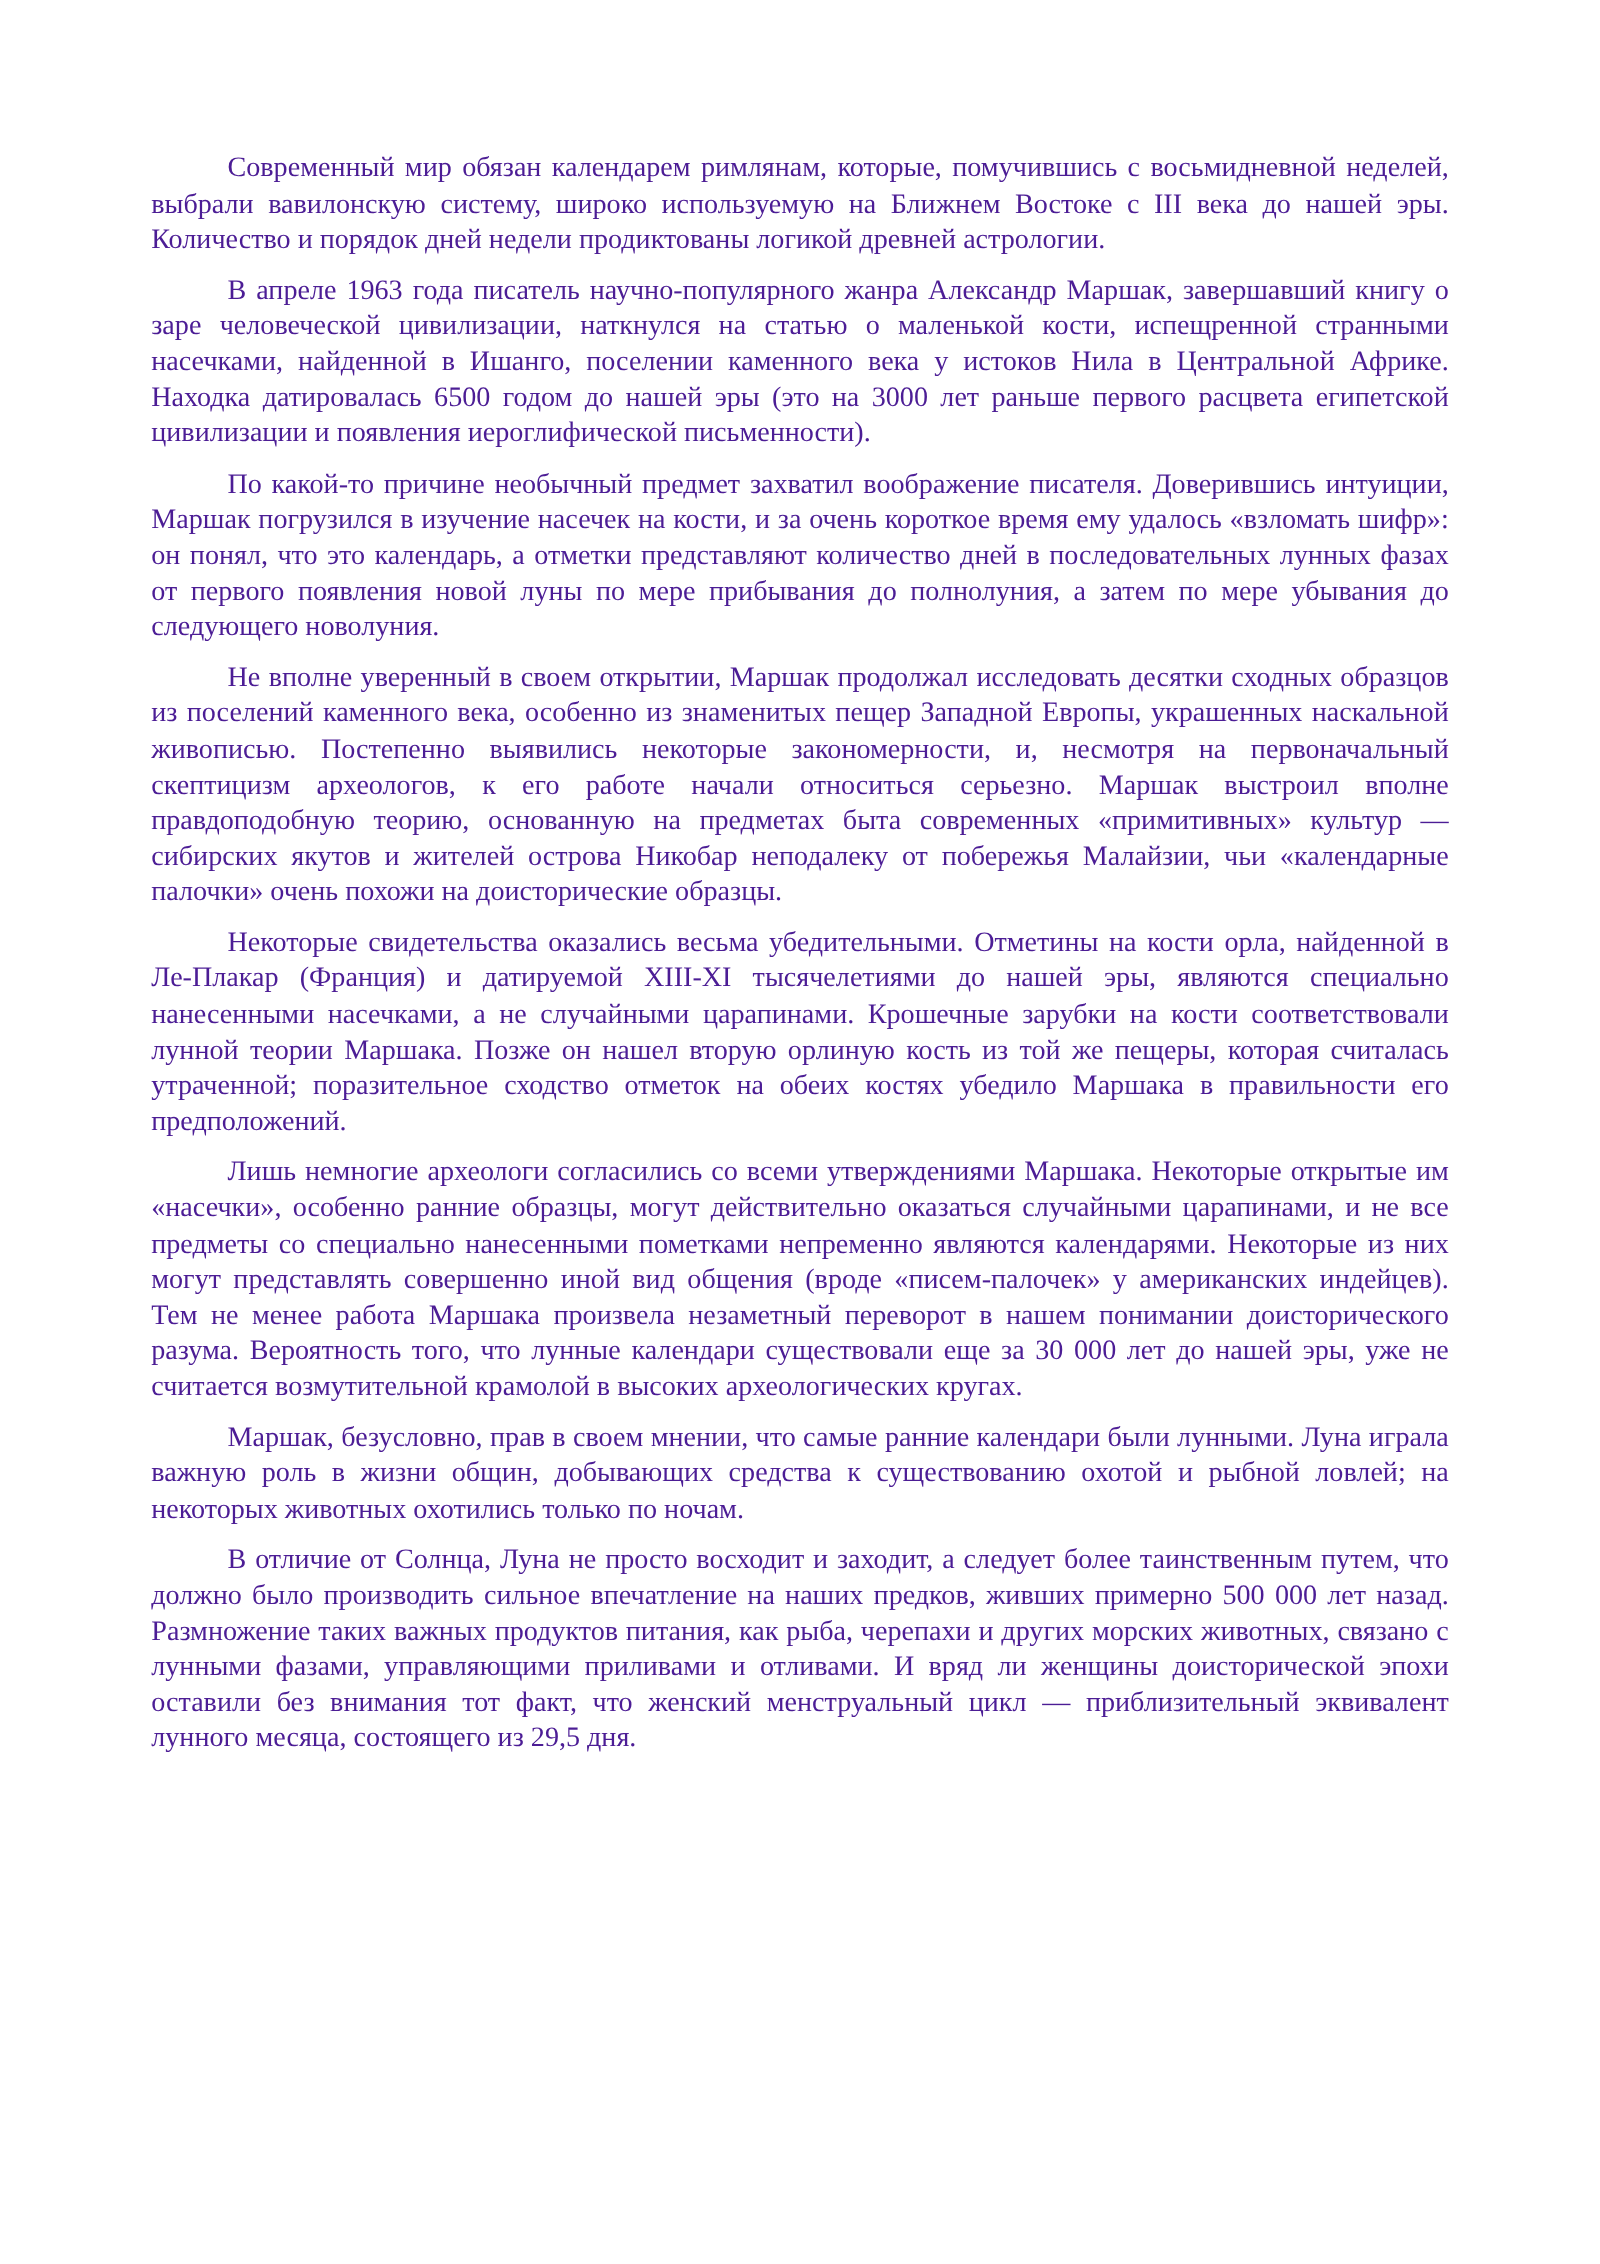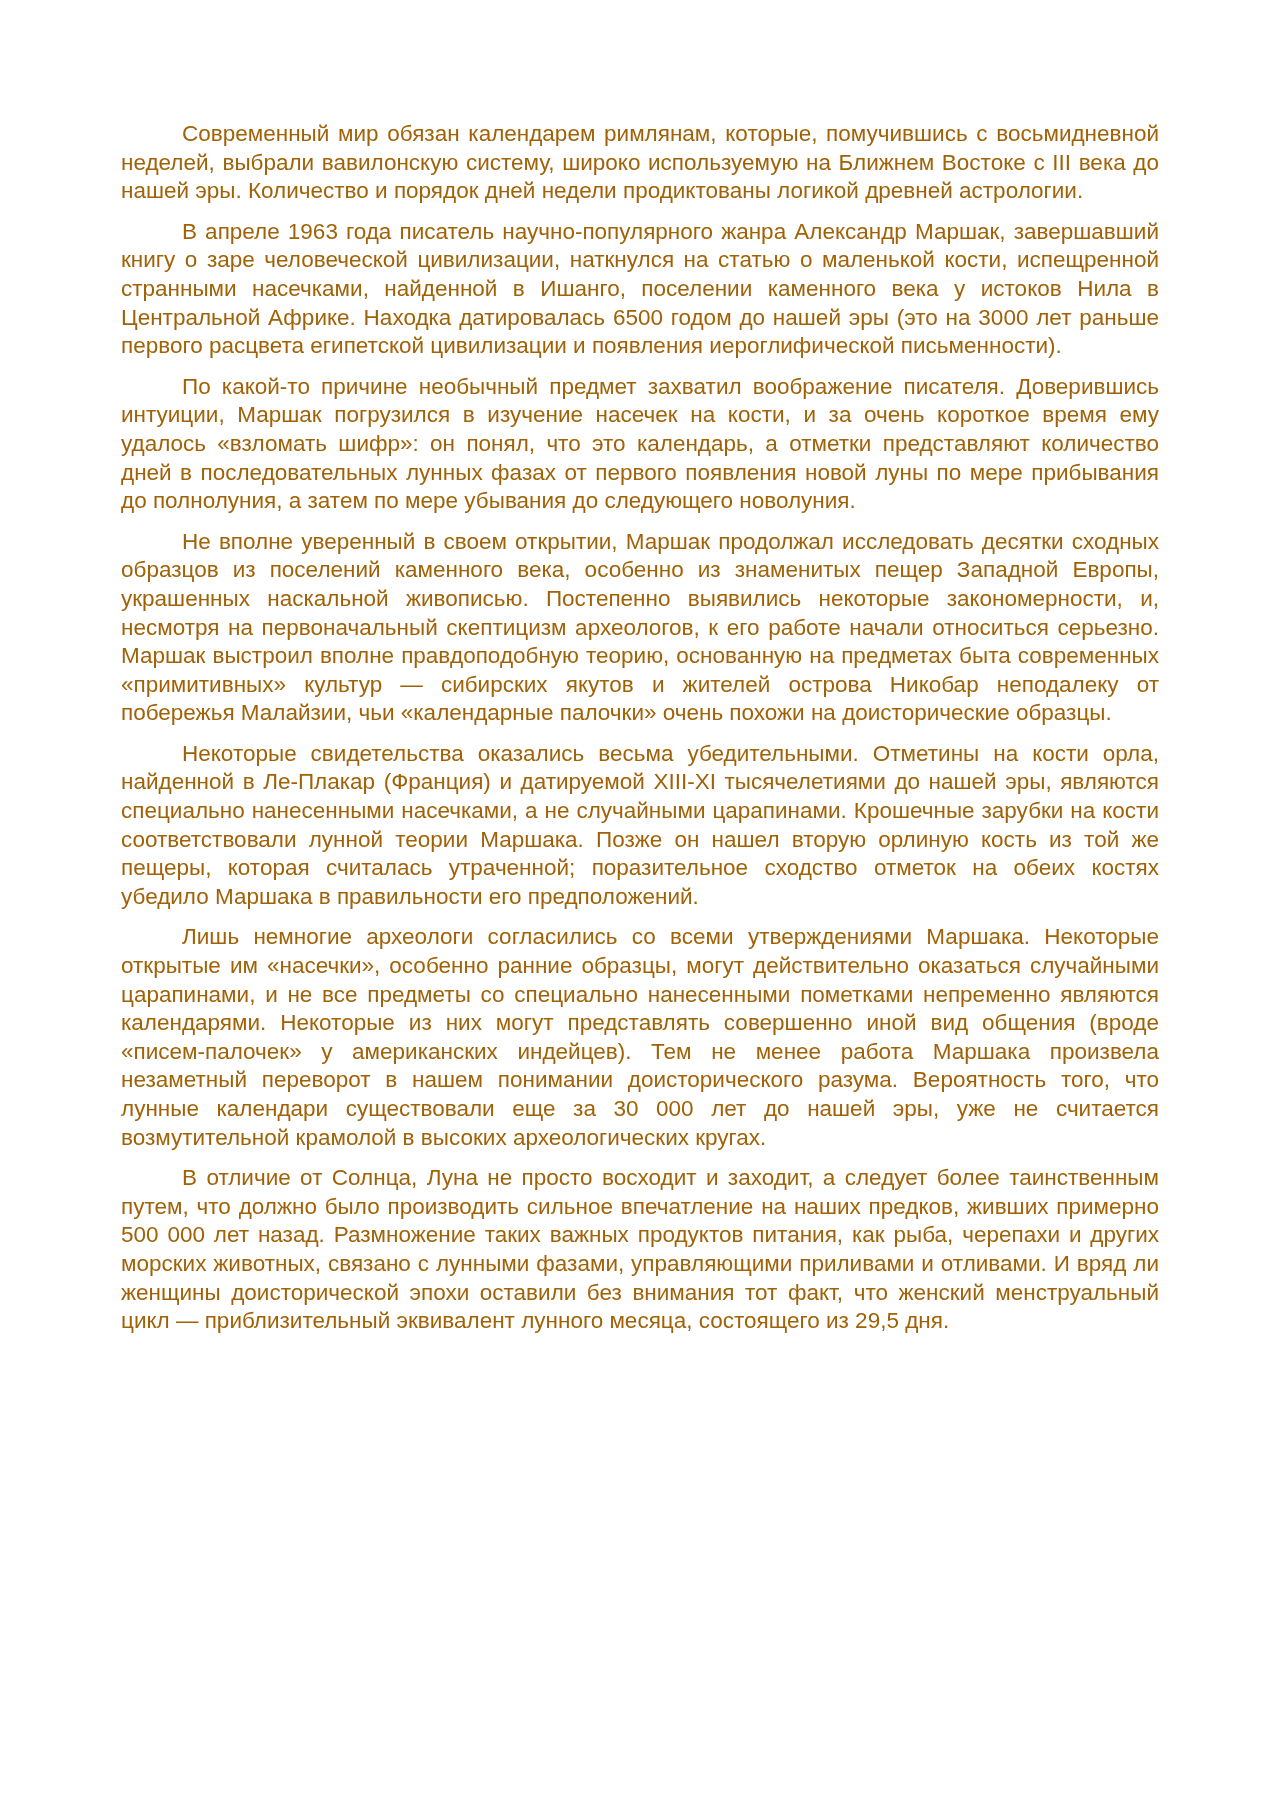--- a/index.html
+++ b/index.html
@@ -32,34 +32,35 @@
     .subtitle {
       font-family: "Liberation Serif", serif;
       font-weight: normal;
       font-size: 27px;
       line-height: 32px;
       text-align: center;
       margin: 14px 0 14px 0;
       color: #222222;
     }
     .para {
-      font-family: Liberation Sans, sans-serif;
+      font-family: Liberation Serif, serif;
       font-size: 22.5px;
       line-height: 28.6px;
       text-align: justify;
       text-indent: 61px;
       margin: 0 0 12px 0;
-      color: #a16207;
+      color: #4c1d95;
       hyphens: none;
     }
   </style>
 </head>
 <body>
 
 <div class="page">
   <p class="para">Современный мир обязан календарем римлянам, которые, помучившись с восьмидневной неделей, выбрали вавилонскую систему, широко используемую на Ближнем Востоке с III века до нашей эры. Количество и порядок дней недели продиктованы логикой древней астрологии.</p>
   <p class="para">В апреле 1963 года писатель научно-популярного жанра Александр Маршак, завершавший книгу о заре человеческой цивилизации, наткнулся на статью о маленькой кости, испещренной странными насечками, найденной в Ишанго, поселении каменного века у истоков Нила в Центральной Африке. Находка датировалась 6500 годом до нашей эры (это на 3000 лет раньше первого расцвета египетской цивилизации и появления иероглифической письменности).</p>
   <p class="para">По какой-то причине необычный предмет захватил воображение писателя. Доверившись интуиции, Маршак погрузился в изучение насечек на кости, и за очень короткое время ему удалось «взломать шифр»: он понял, что это календарь, а отметки представляют количество дней в последовательных лунных фазах от первого появления новой луны по мере прибывания до полнолуния, а затем по мере убывания до следующего новолуния.</p>
   <p class="para">Не вполне уверенный в своем открытии, Маршак продолжал исследовать десятки сходных образцов из поселений каменного века, особенно из знаменитых пещер Западной Европы, украшенных наскальной живописью. Постепенно выявились некоторые закономерности, и, несмотря на первоначальный скептицизм археологов, к его работе начали относиться серьезно. Маршак выстроил вполне правдоподобную теорию, основанную на предметах быта современных «примитивных» культур — сибирских якутов и жителей острова Никобар неподалеку от побережья Малайзии, чьи «календарные палочки» очень похожи на доисторические образцы.</p>
   <p class="para">Некоторые свидетельства оказались весьма убедительными. Отметины на кости орла, найденной в Ле-Плакар (Франция) и датируемой XIII-XI тысячелетиями до нашей эры, являются специально нанесенными насечками, а не случайными царапинами. Крошечные зарубки на кости соответствовали лунной теории Маршака. Позже он нашел вторую орлиную кость из той же пещеры, которая считалась утраченной; поразительное сходство отметок на обеих костях убедило Маршака в правильности его предположений.</p>
   <p class="para">Лишь немногие археологи согласились со всеми утверждениями Маршака. Некоторые открытые им «насечки», особенно ранние образцы, могут действительно оказаться случайными царапинами, и не все предметы со специально нанесенными пометками непременно являются календарями. Некоторые из них могут представлять совершенно иной вид общения (вроде «писем-палочек» у американских индейцев). Тем не менее работа Маршака произвела незаметный переворот в нашем понимании доисторического разума. Вероятность того, что лунные календари существовали еще за 30 000 лет до нашей эры, уже не считается возмутительной крамолой в высоких археологических кругах.</p>
+  <p class="para">Маршак, безусловно, прав в своем мнении, что самые ранние календари были лунными. Луна играла важную роль в жизни общин, добывающих средства к существованию охотой и рыбной ловлей; на некоторых животных охотились только по ночам.</p>
   <p class="para">В отличие от Солнца, Луна не просто восходит и заходит, а следует более таинственным путем, что должно было производить сильное впечатление на наших предков, живших примерно 500 000 лет назад. Размножение таких важных продуктов питания, как рыба, черепахи и других морских животных, связано с лунными фазами, управляющими приливами и отливами. И вряд ли женщины доисторической эпохи оставили без внимания тот факт, что женский менструальный цикл — приблизительный эквивалент лунного месяца, состоящего из 29,5 дня.</p>
 </div>
 
 </body></html>

